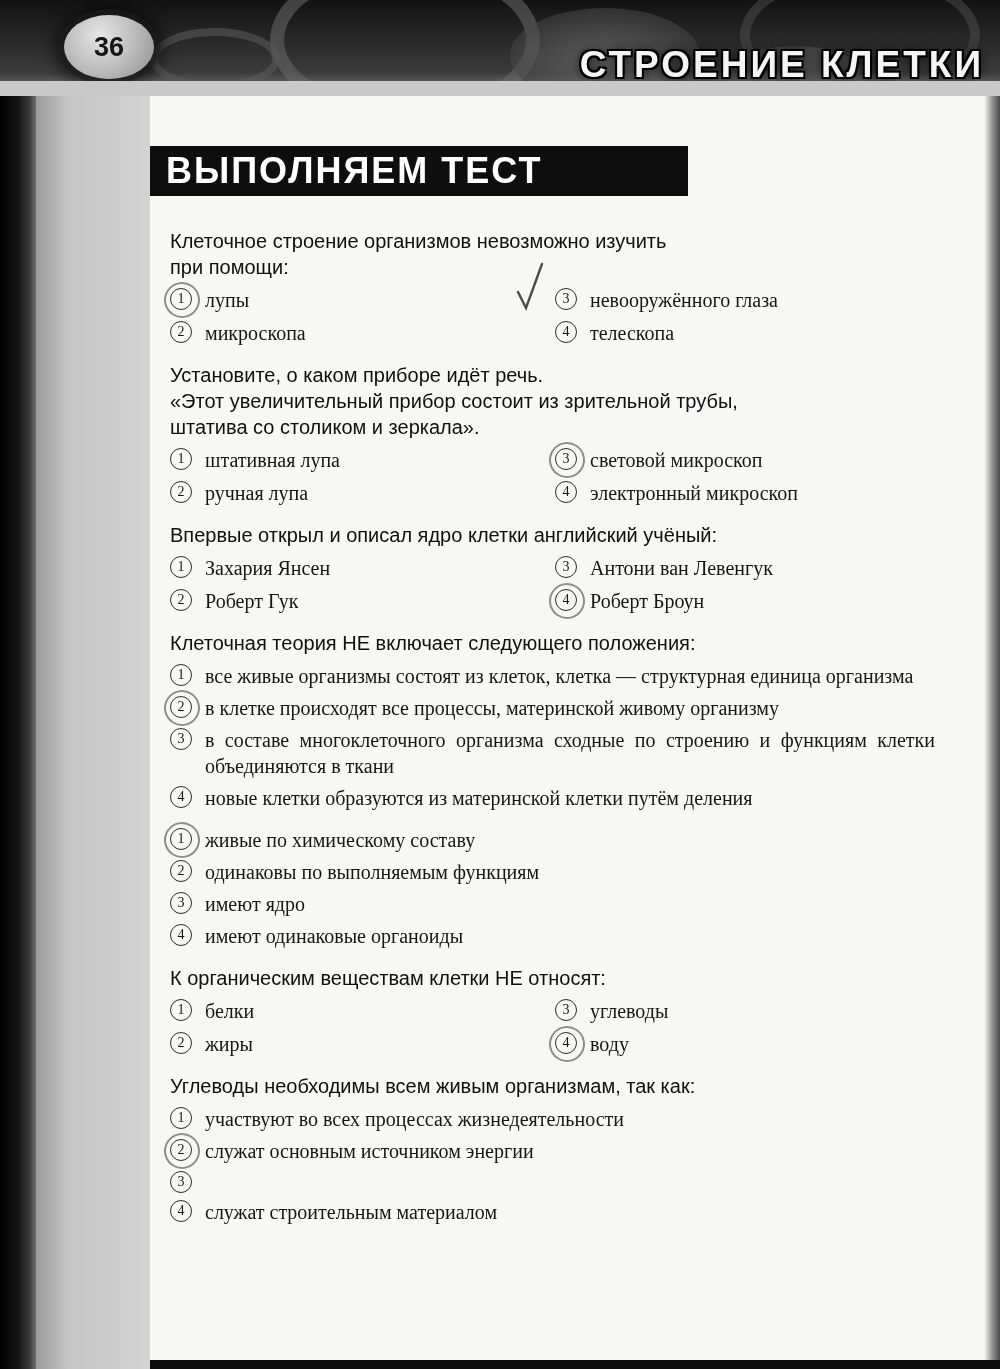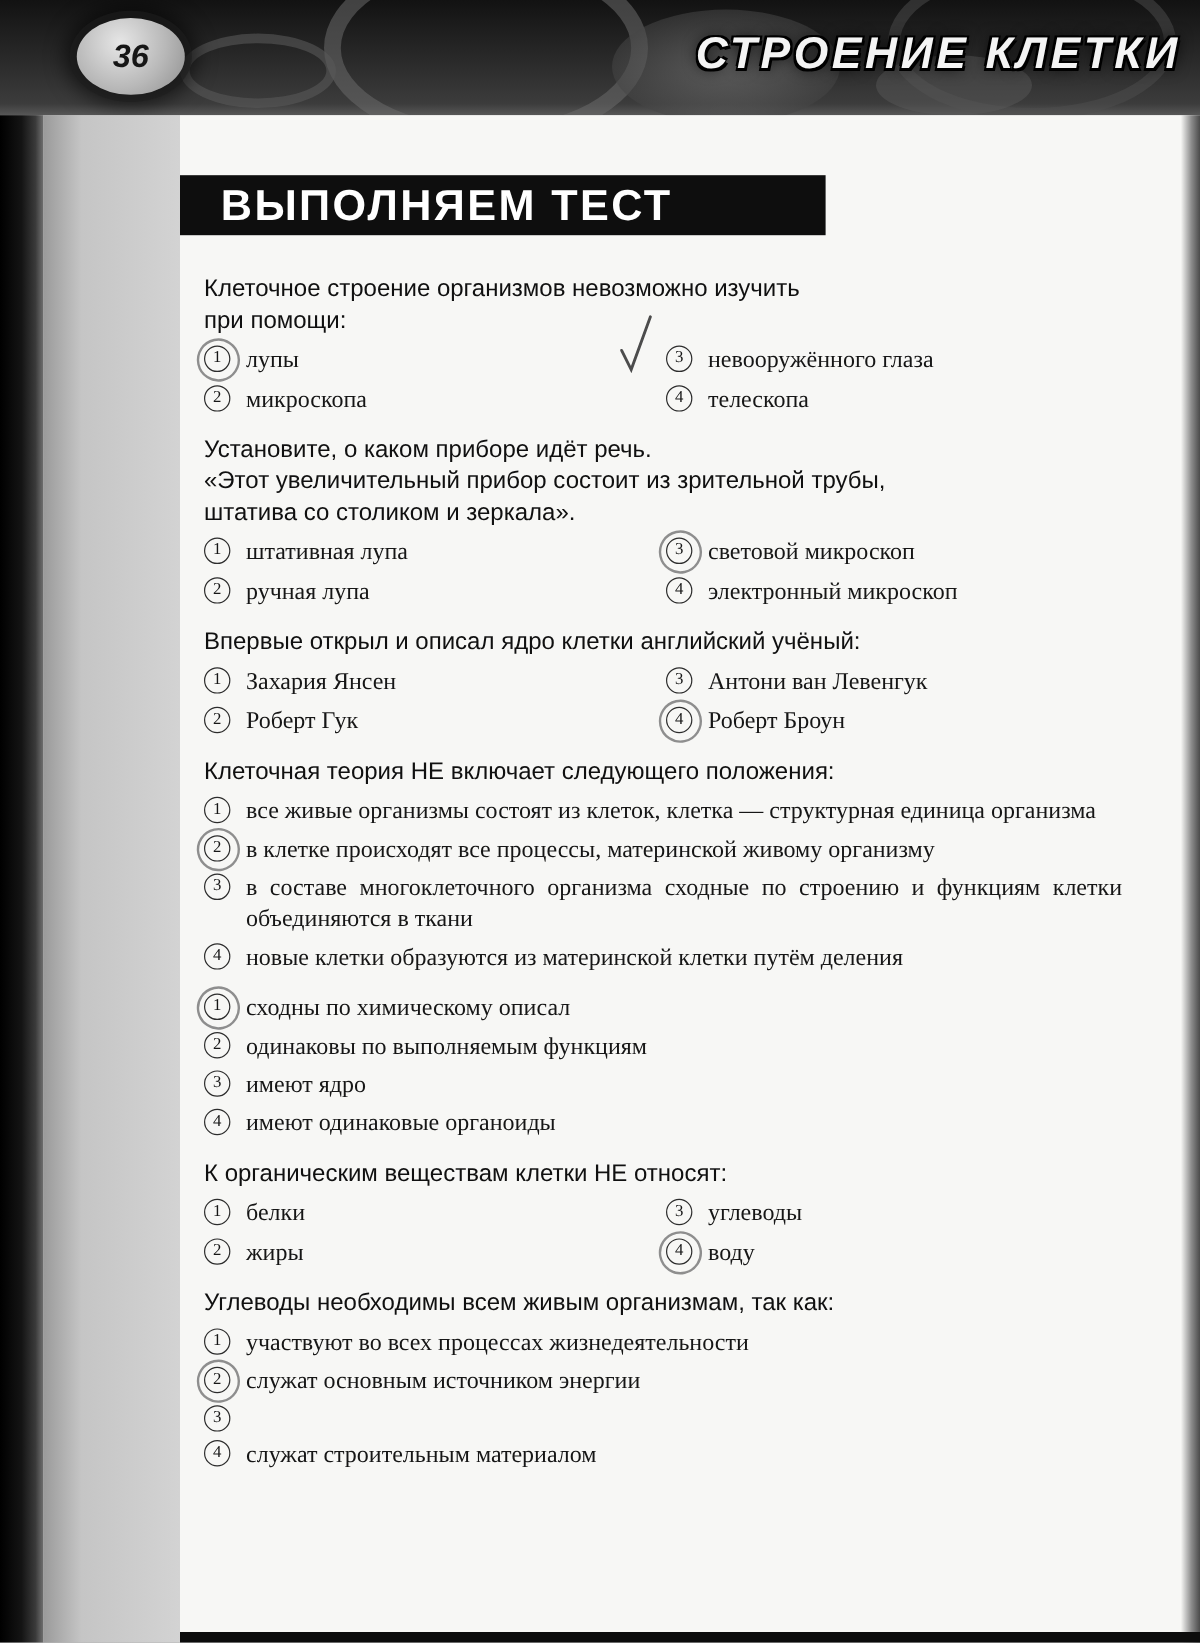--- a/index.html
+++ b/index.html
@@ -5,41 +5,40 @@
   * { box-sizing: border-box; }
   body { margin: 0; background: #888; }
   .page {
     position: relative; width: 1000px; height: 1369px;
     background: #c9c9c9; overflow: hidden;
     font-family: "Liberation Sans", sans-serif;
   }
 
   
   .top-band {
-    position: absolute; left: 0; top: 0; width: 1000px; height: 96px;
+    position: absolute; left: 0; top: 0; width: 1000px; height: 81px;
     background: linear-gradient(180deg, #121212, #2b2b2b 55%, #3c3c3c 90%, #575757);
     overflow: hidden;
-    font-style: italic;
   }
   .blob { position: absolute; border-radius: 50%; }
   .blob.b1 { left: 270px; top: -40px; width: 270px; height: 160px; border: 14px solid #6a6a6a; opacity: .55; }
   .blob.b2 { left: 510px; top: 8px;  width: 190px; height: 95px;  background: radial-gradient(#7d7d7d, #2e2e2e); opacity: .55; }
   .blob.b3 { left: 150px; top: 28px; width: 130px; height: 62px;  border: 8px solid #585858; opacity: .6; }
   .blob.b4 { right: 20px; top: -30px; width: 240px; height: 130px; border: 10px solid #4d4d4d; opacity: .5; }
   .blob.b5 { left: 730px; top: 46px; width: 130px; height: 50px; background: #5c5c5c; opacity: .45; }
   .page-num-oval {
     position: absolute; left: 64px; top: 15px; width: 90px; height: 64px;
     border-radius: 50%;
     background: radial-gradient(circle at 40% 32%, #e6e6e6, #b8b8b8 55%, #8d8d8d);
     box-shadow: 0 0 0 6px rgba(30,30,30,.6), 0 0 16px 10px rgba(0,0,0,.55);
     display: flex; align-items: center; justify-content: center;
     font-weight: bold; font-size: 27px; color: #161616;
   }
   .header-title {
-    position: absolute; right: 16px; top: 24px;
+    position: absolute; right: 16px; top: 44px;
     font-weight: bold; font-size: 37px; letter-spacing: 3px; color: #f4f4f4;
     text-shadow: 2px 2px 0 #000, -2px 2px 0 #000, 2px -2px 0 #000, -2px -2px 0 #000, 0 0 12px #000;
     white-space: nowrap;
   }
 
   
   .left-strip {
     position: absolute; left: 0; top: 96px; width: 36px; bottom: 0;
     background: linear-gradient(90deg, #000 0%, #141414 50%, #3a3a3a 82%, #6f6f6f 100%);
   }
@@ -57,21 +56,21 @@
 
   
   .content {
     position: absolute; left: 150px; top: 96px; width: 850px; bottom: 9px;
     background: #f7f7f5; padding: 50px 26px 0 20px; overflow: hidden;
   }
 
   .section-header { position: relative; margin-left: -20px; width: 538px; height: 50px; margin-bottom: 32px; }
   .section-bar {
     width: 100%; height: 100%; background: #0e0e0e; color: #fff;
-    display: flex; align-items: center; padding-left: 34px;
+    display: flex; align-items: center; padding-left: 16px;
     font-weight: bold; font-size: 36px; letter-spacing: 2px; white-space: nowrap;
   }
 
   
   .question { position: relative; margin-bottom: 16px; }
 
   .q-title {
     margin: 0 0 7px 0; font-weight: normal; font-size: 20px; line-height: 1.3;
     color: #101010; white-space: pre-line;
   }
@@ -251,21 +250,21 @@
       </div>
     </section>
 
     <section class="question">
 
       <div class="options one-col">
         <div class="opt">
           <span class="opt-num-wrap marked">
               <span class="opt-num">1</span>
             </span>
-          <span class="opt-text">сходны по химическому описал</span>
+          <span class="opt-text">живые по химическому составу</span>
         </div>
         <div class="opt">
           <span class="opt-num-wrap">
               <span class="opt-num">2</span>
             </span>
           <span class="opt-text">одинаковы по выполняемым функциям</span>
         </div>
         <div class="opt">
           <span class="opt-num-wrap">
               <span class="opt-num">3</span>

